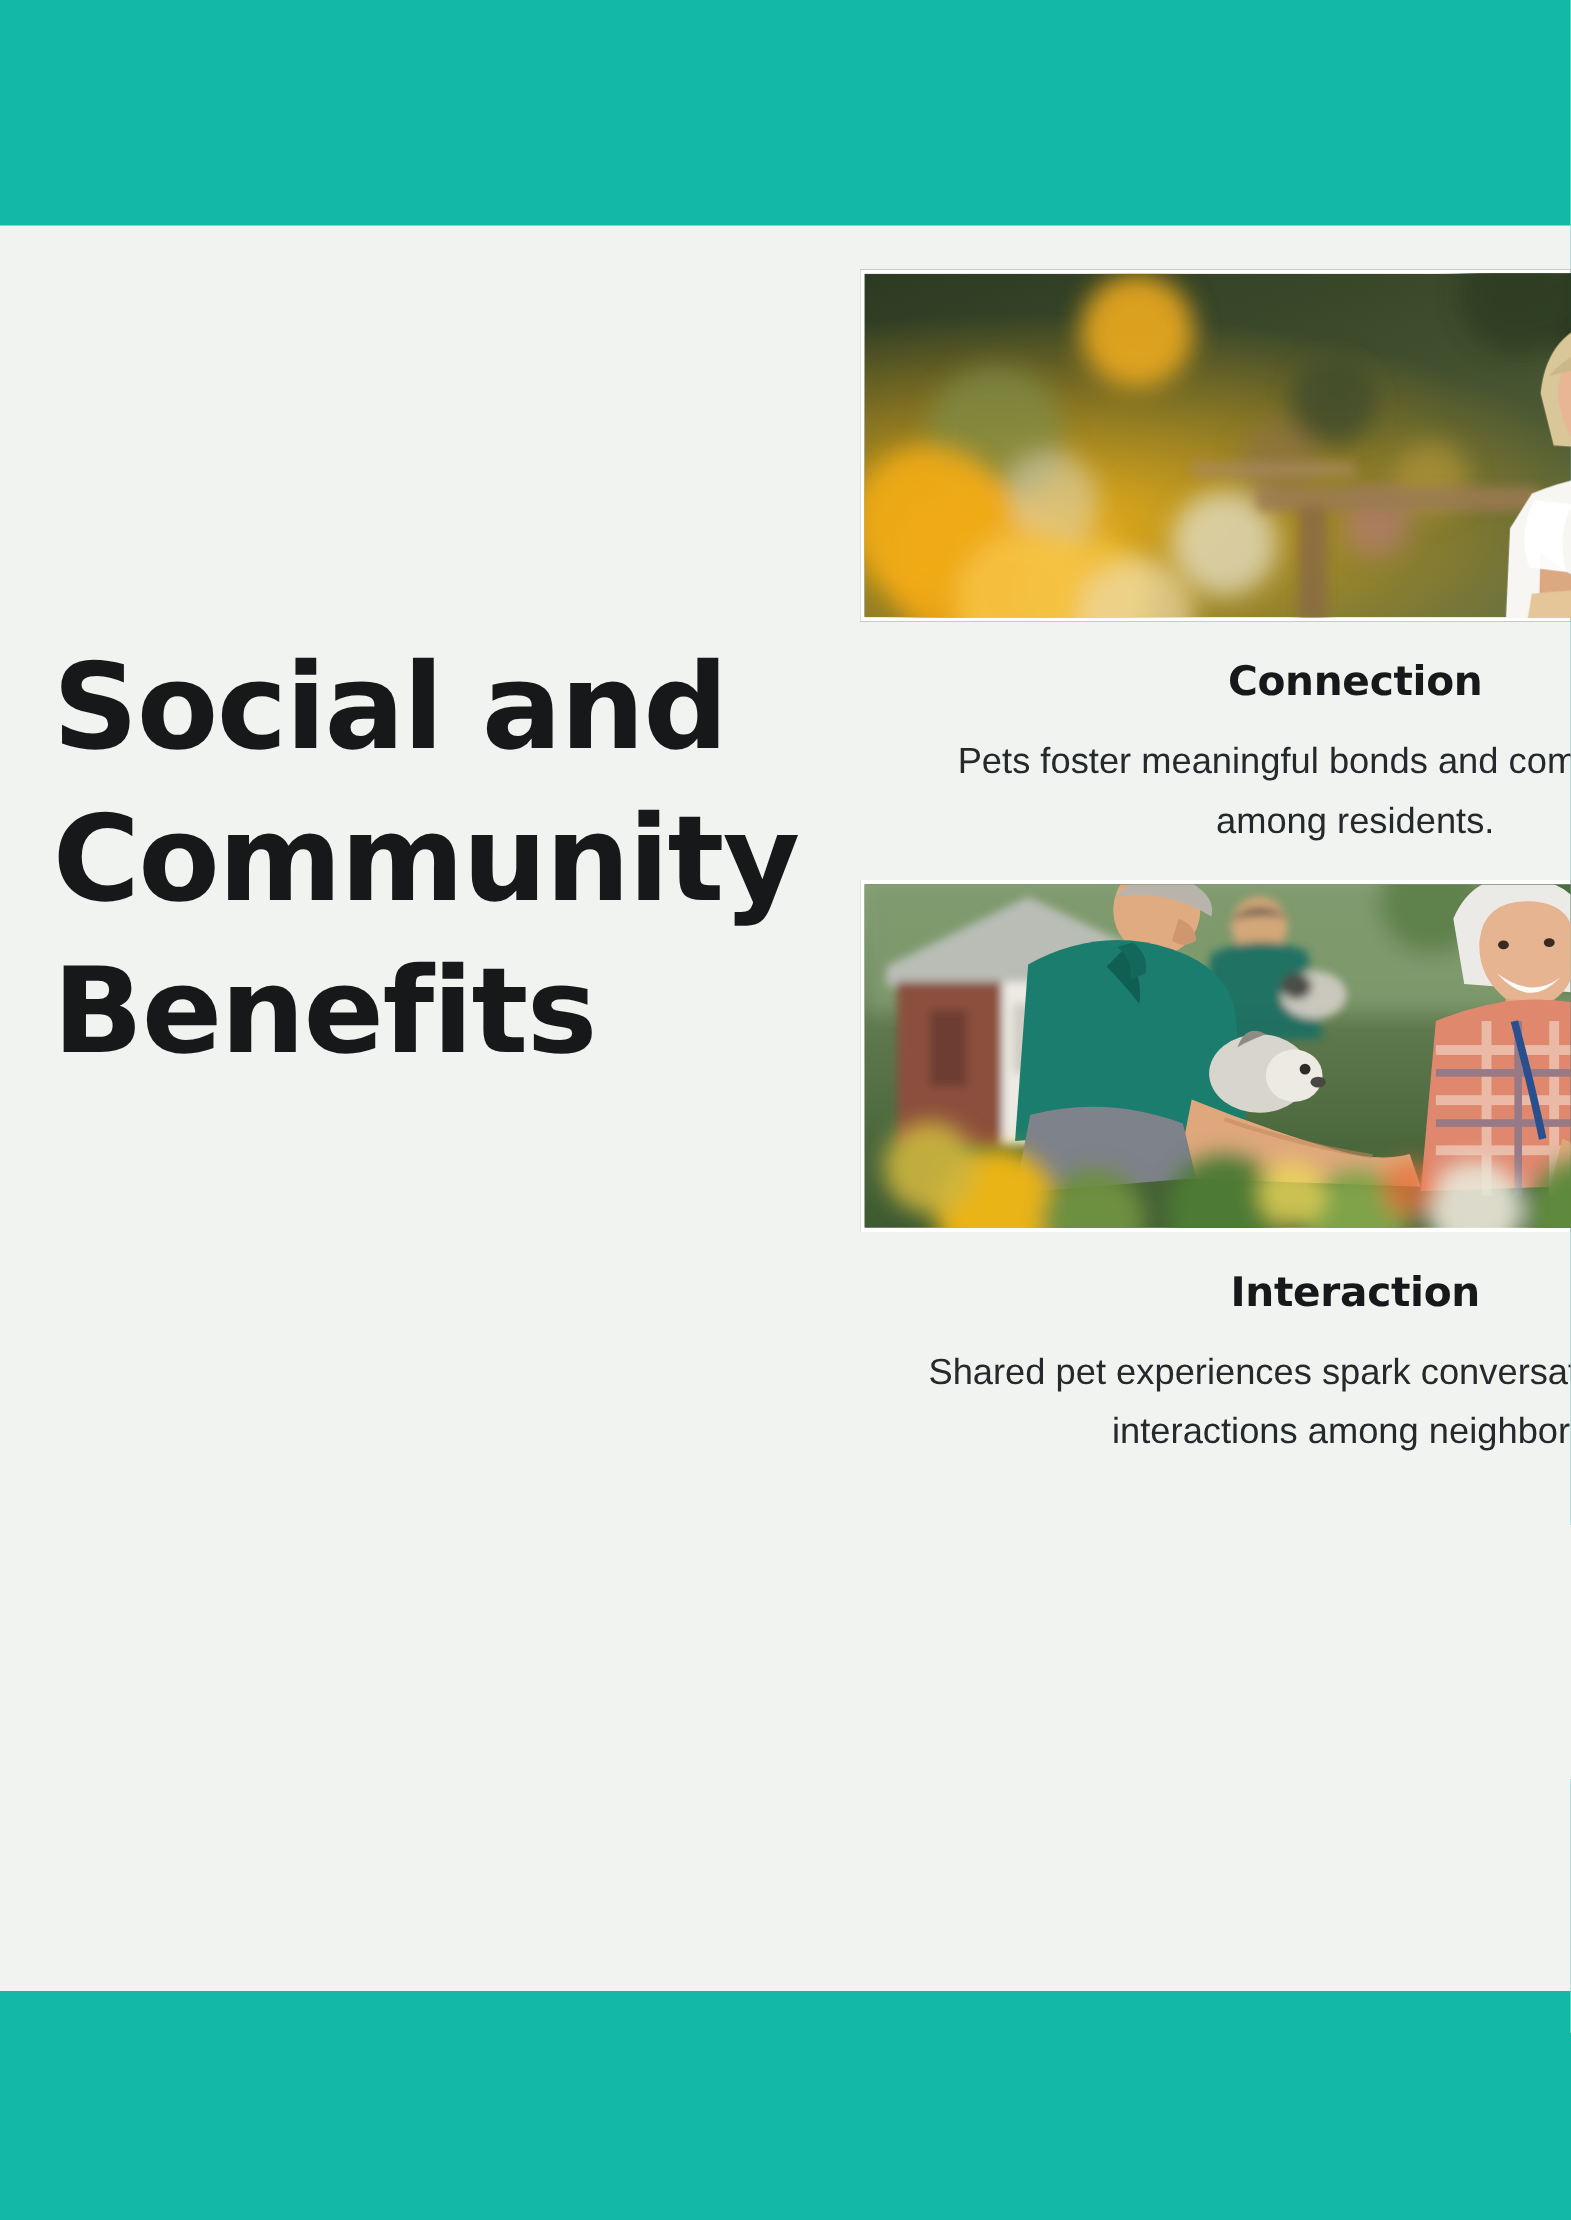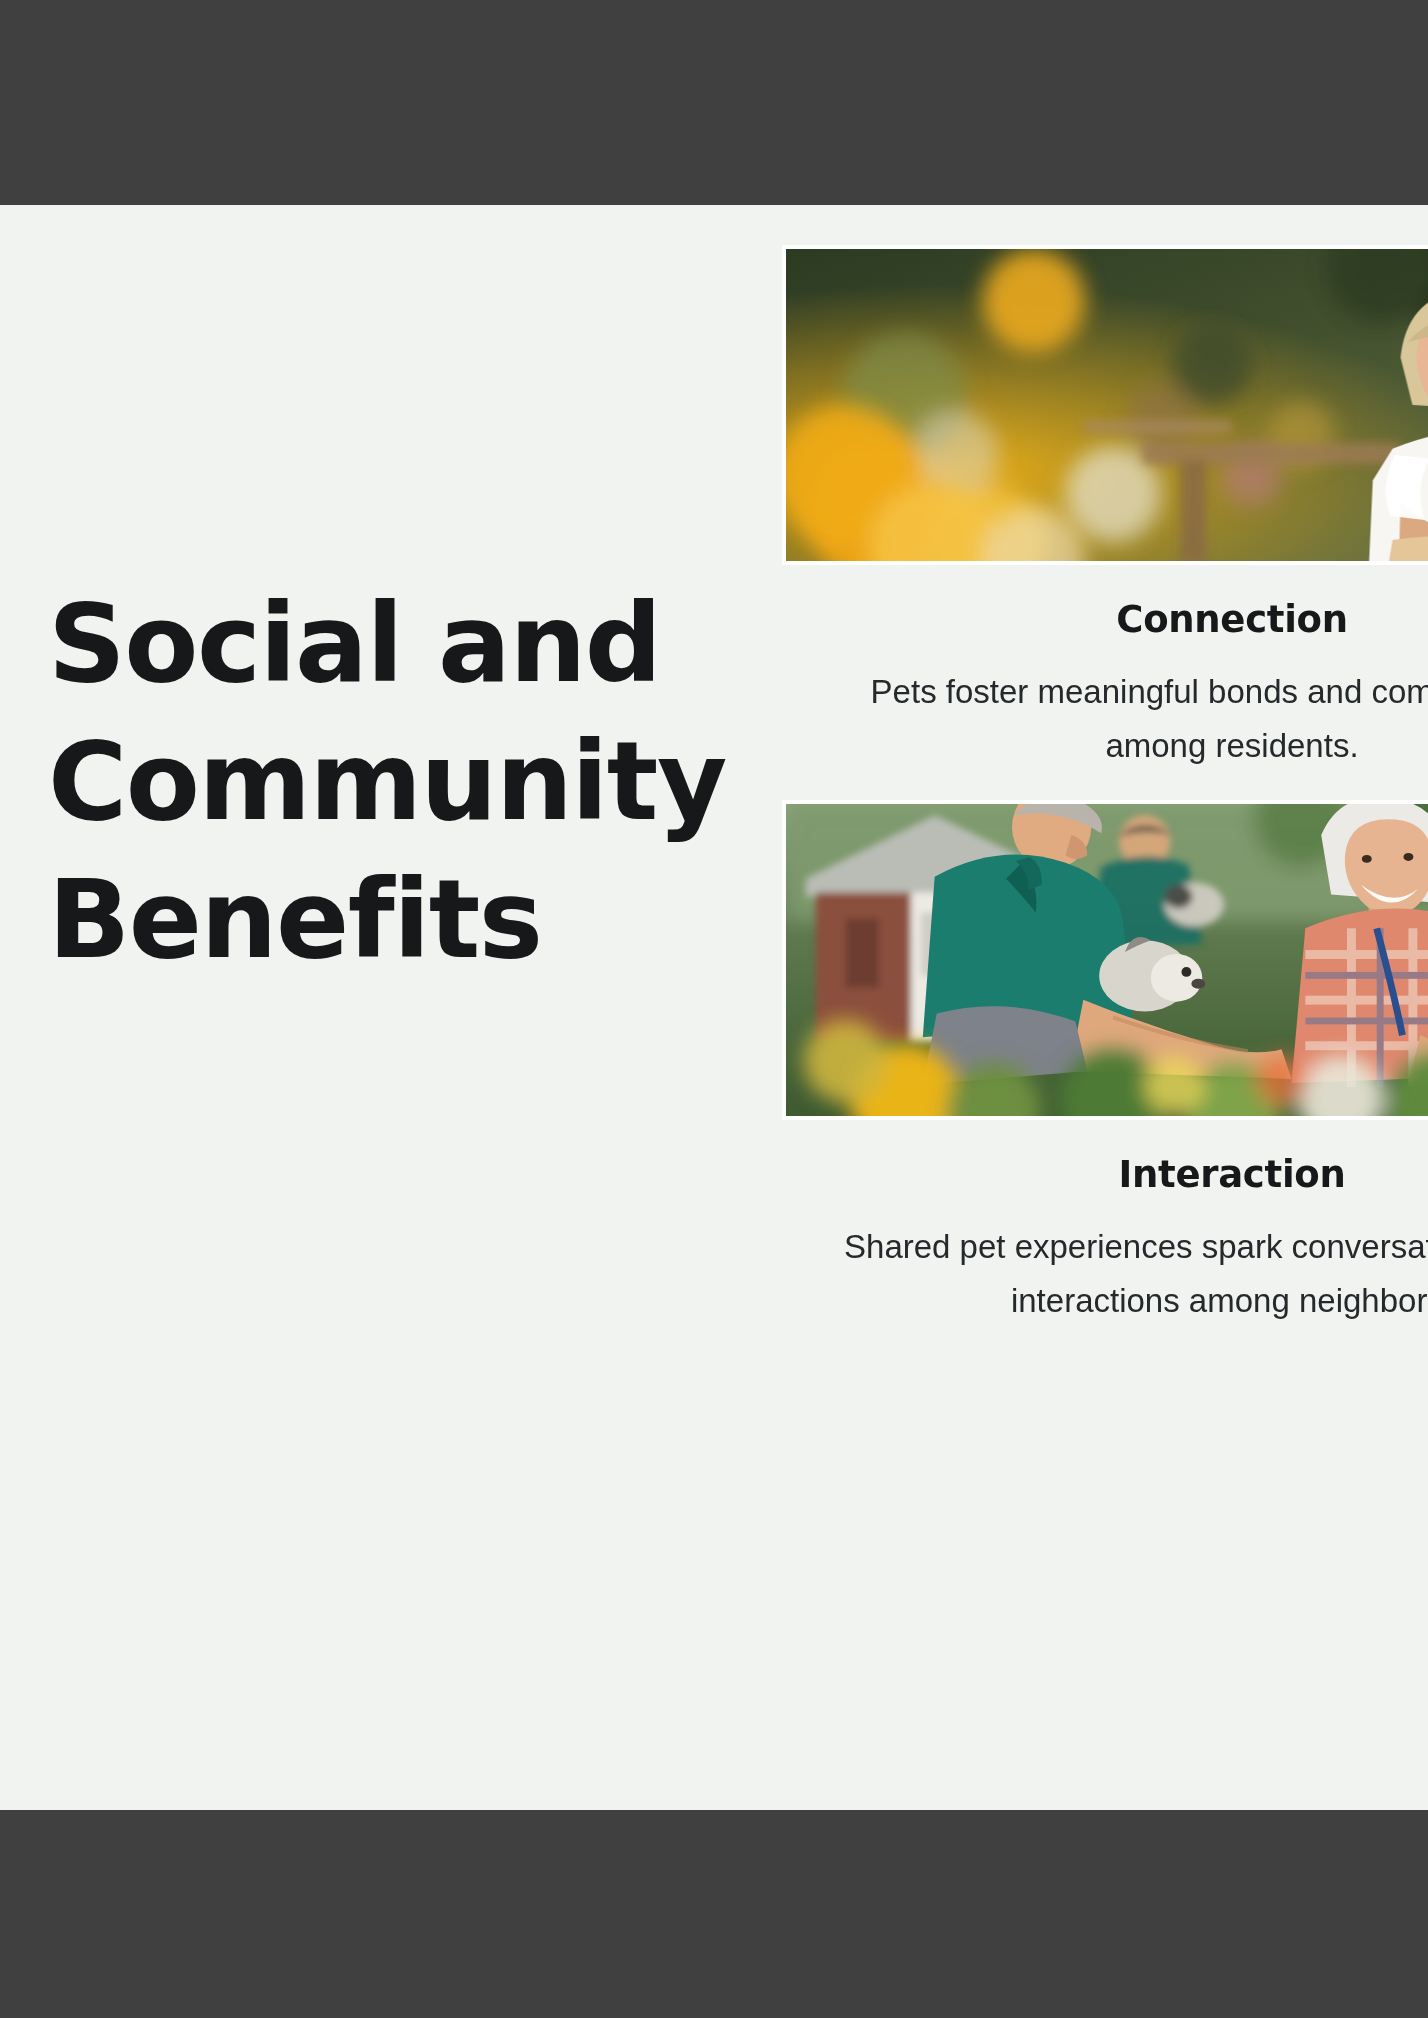--- a/index.html
+++ b/index.html
@@ -9,21 +9,21 @@
     width: 1428px;
     height: 2018px;
     overflow: hidden;
     font-family: "Liberation Sans", sans-serif;
   }
 
   #page {
     position: relative;
     width: 1428px;
     height: 2018px;
-    background: #404040;
+    background: #14b8a6;
     overflow: hidden;
   }
 
   
   #slide {
     position: absolute;
     left: 0;
     top: 205px;
     width: 1428px;
     height: 1605px;

